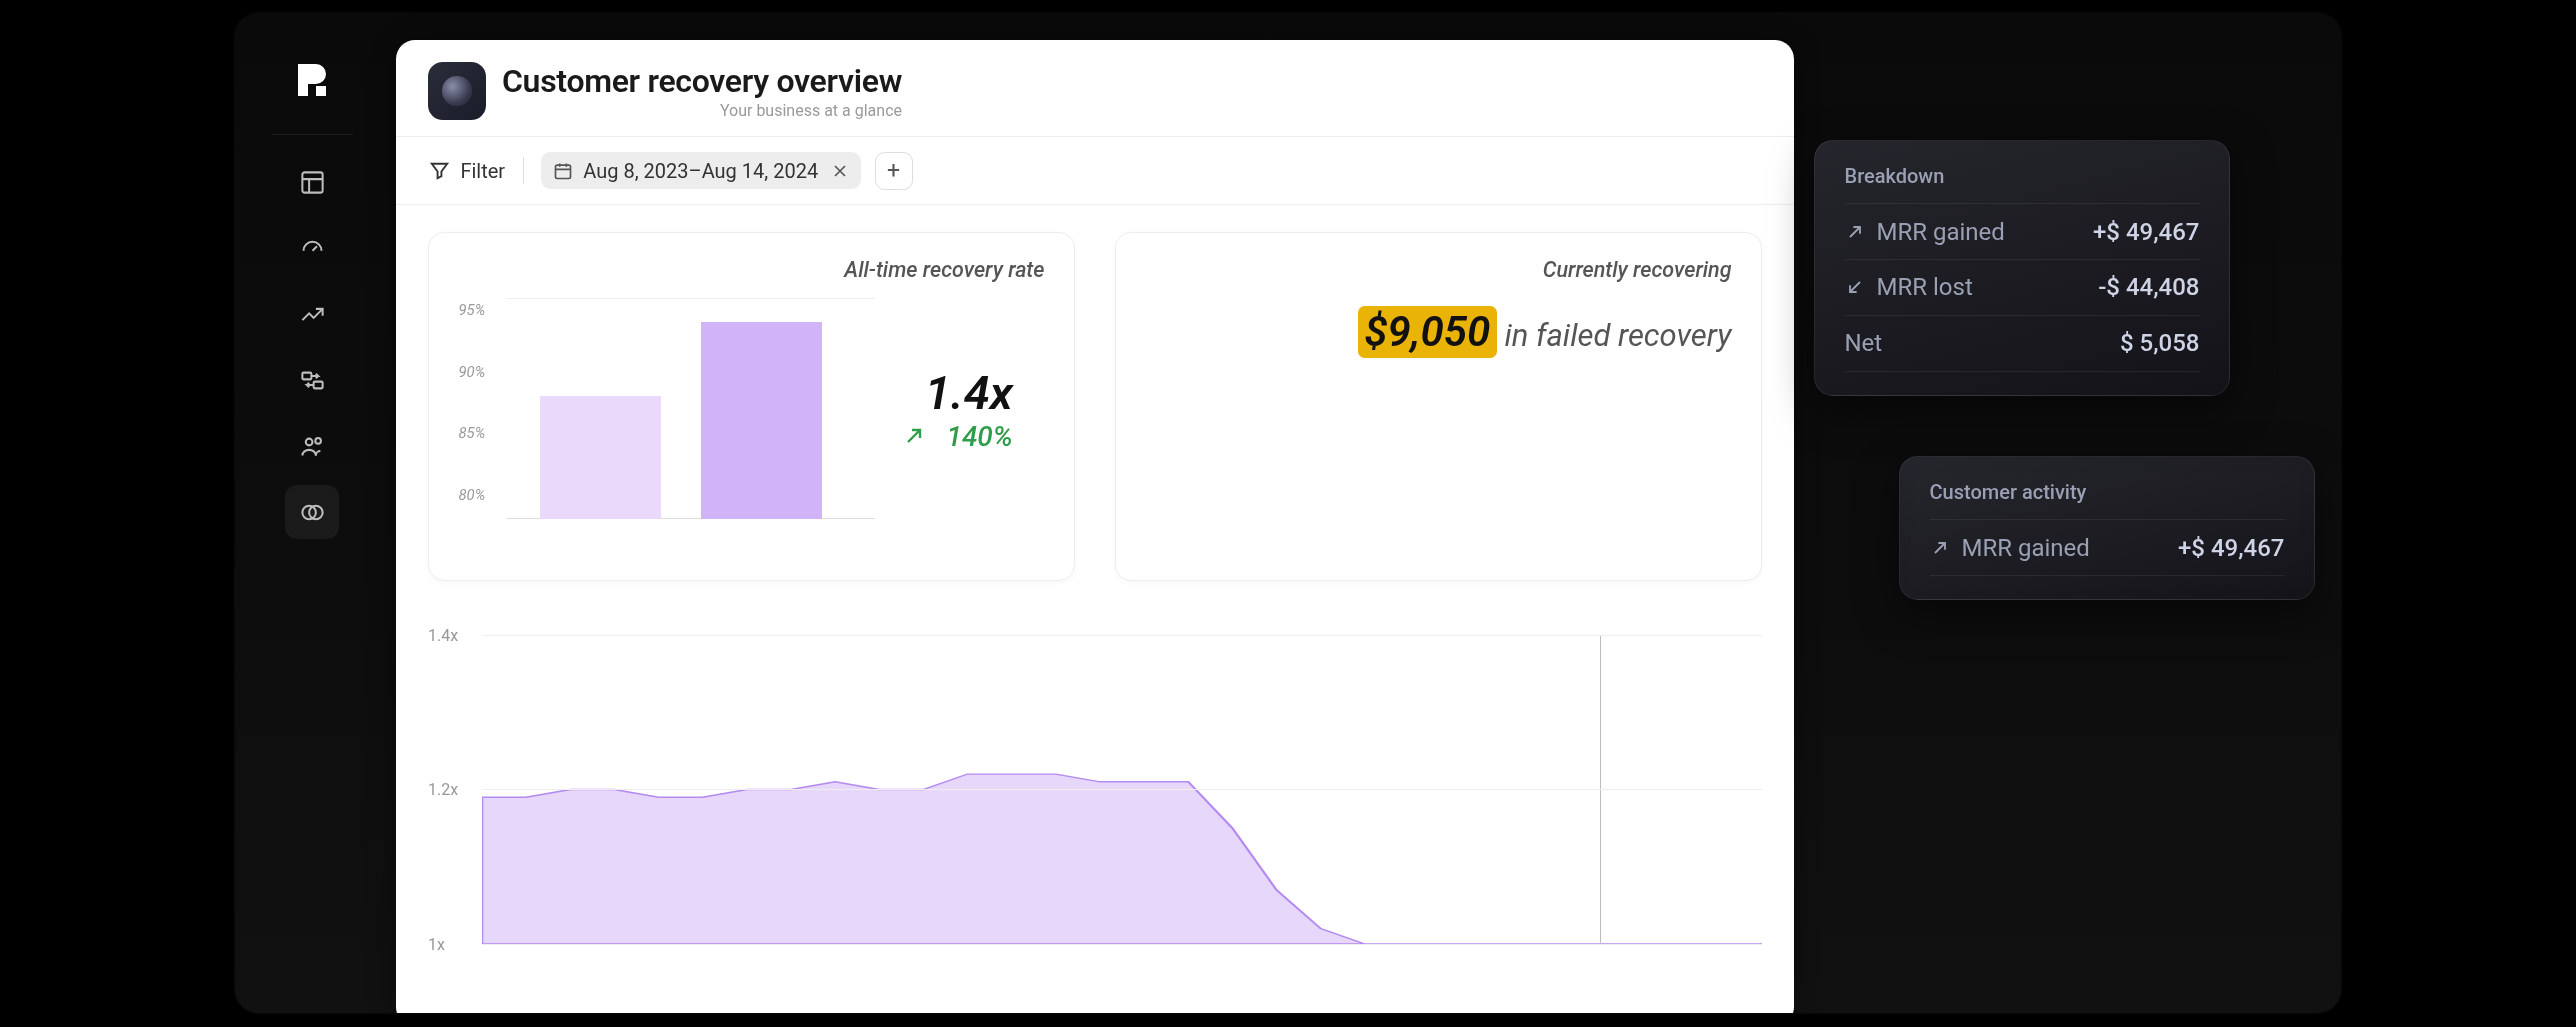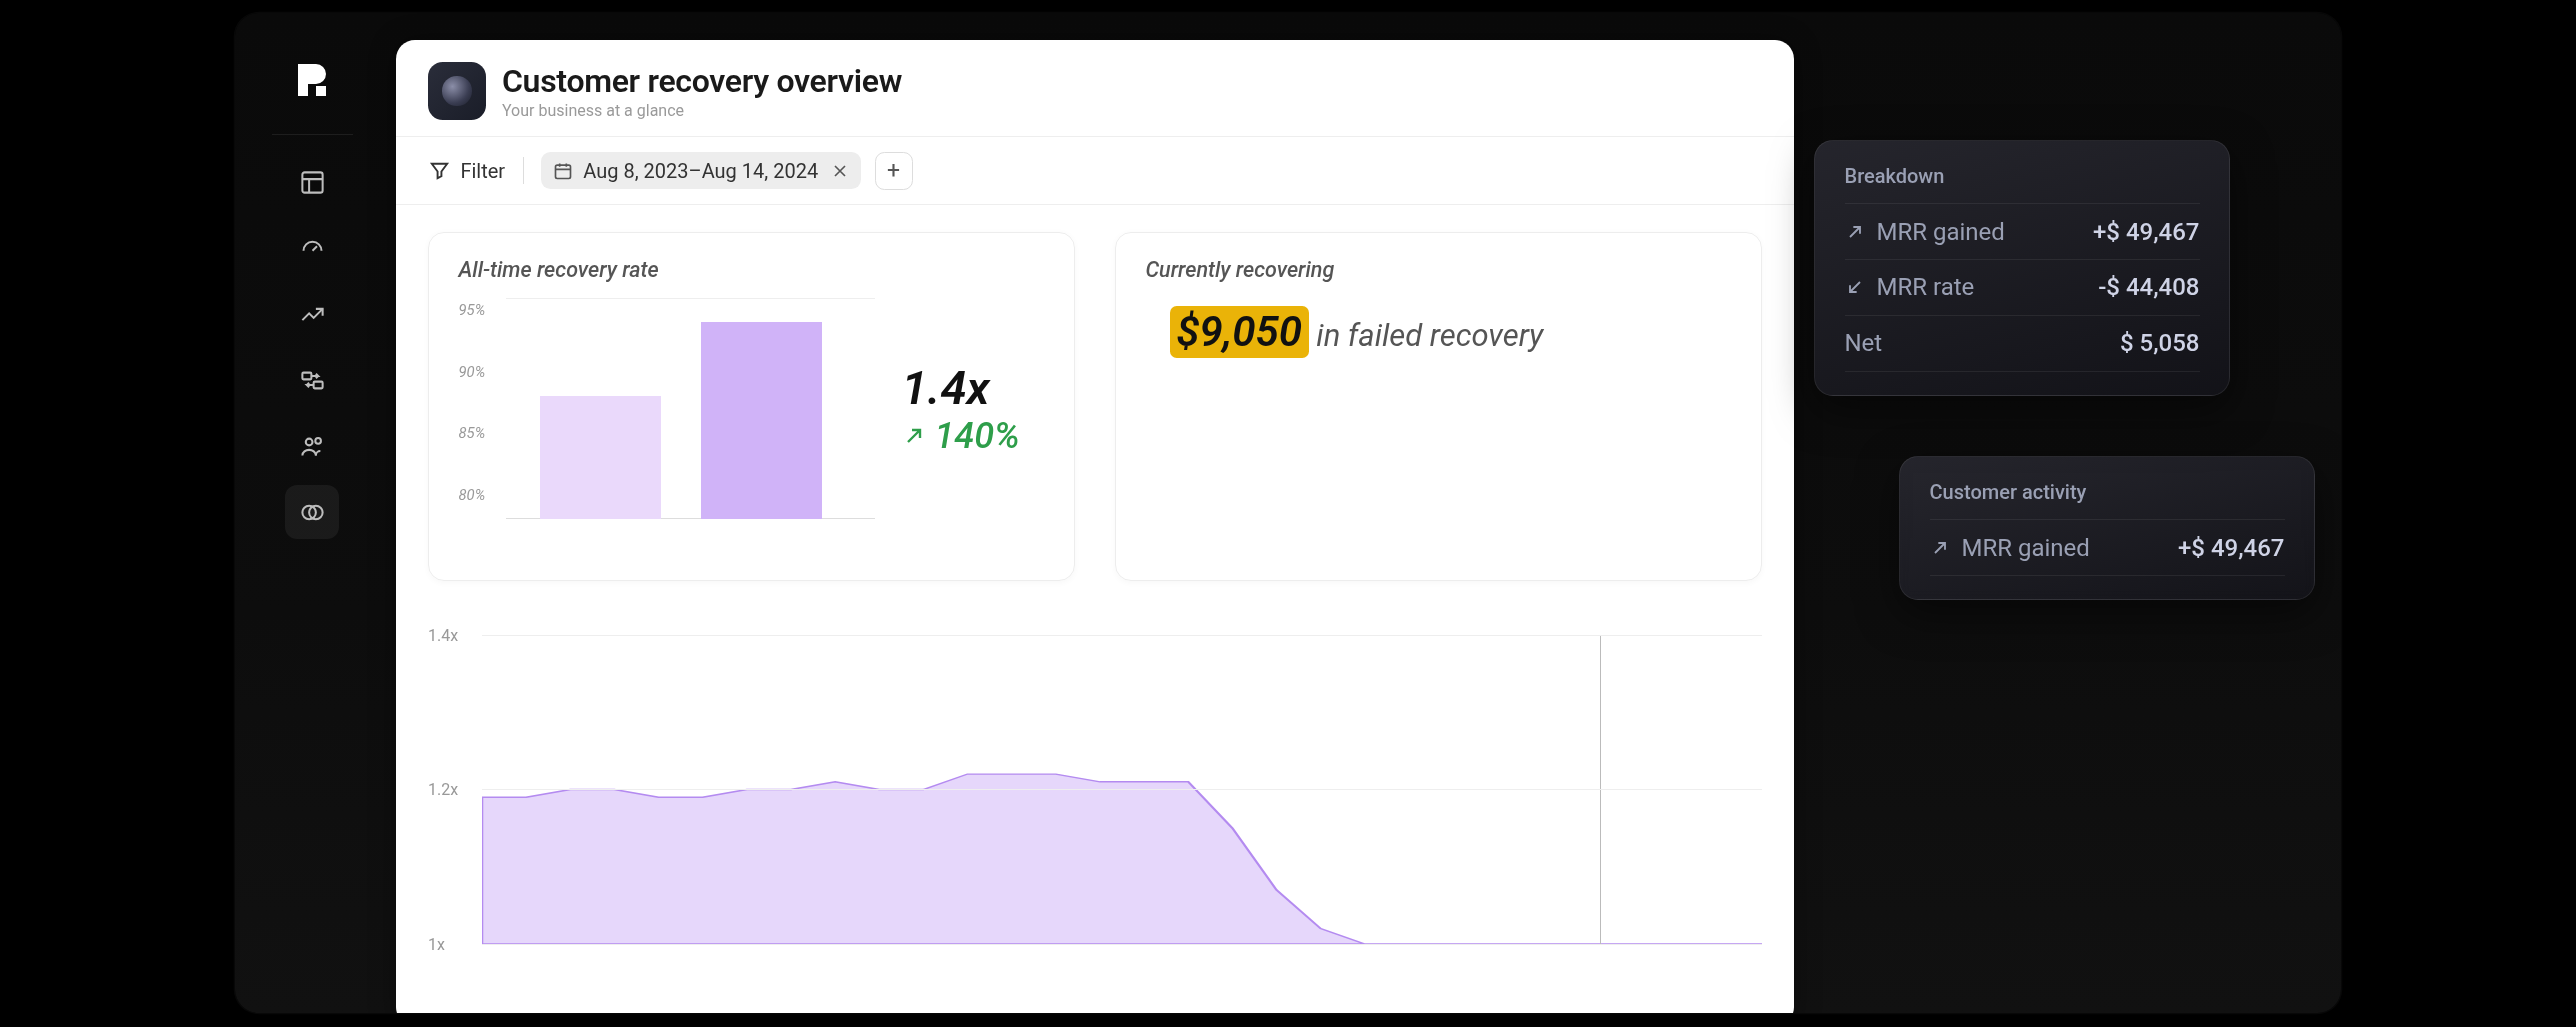--- a/index.html
+++ b/index.html
@@ -66,20 +66,21 @@
   .panel {
     position:absolute;
     left:161px;
     top:27px;
     width:1398px;
     height:986px;
     background:#fff;
     border-radius:19px;
     box-shadow:0 2.7px 27px rgba(0,0,0,0.4);
     overflow:hidden;
+    text-align:right;
   }
   .panel-header {
     display:flex;
     align-items:center;
     gap:16px;
     padding:21.5px 32px 16px 32px;
   }
   .header-icon {
     width:58px;height:58px;
     background:linear-gradient(135deg,#2a2d3a,#1a1d28);
@@ -161,21 +162,21 @@
   .mini-chart .baseline{
     position:absolute;left:47px;right:0;bottom:0;height:0.7px;background:#ddd;
   }
   .bars{
     position:absolute;left:81px;bottom:0;display:flex;align-items:flex-end;gap:40px;height:100%;
   }
   .bar{width:121px;border-radius:0;}
   .bar.light{background:#ead9fb;}
   .bar.dark{background:#d0b3f8;}
   .stat-big{font-size:47px;font-weight:600;color:#111;}
-  .stat-delta{display:flex;align-items:center;gap:9px;font-size:36px;color:#2e9e4a;font-weight:500;}
+  .stat-delta{display:flex;align-items:center;gap:21px;font-size:28px;color:#2e9e4a;font-weight:500;}
   .stat-delta svg{width:24px;height:24px;stroke:#2e9e4a;fill:none;stroke-width:2.4;}
   .recover-amount{
     display:inline-block;
     font-size:42px;font-weight:600;color:#111;
     background:#eab308;
     padding:1.3px 6.7px;border-radius:6.7px;
     margin-top:12px;
     margin-left:24px;
   }
   .recover-line{font-size:31px;color:#444;margin-top:12px;}
@@ -371,21 +372,21 @@
               </svg>
               <span>MRR gained</span>
             </span>
             <span class="val">+$ 49,467</span>
           </div>
           <div class="float-row">
             <span class="lbl">
               <svg viewBox="0 0 24 24">
                 <path d="M18 6L6 18M14 18H6v-8"></path>
               </svg>
-              <span>MRR rate</span>
+              <span>MRR lost</span>
             </span>
             <span class="val">-$ 44,408</span>
           </div>
           <div class="float-row">
             <span class="lbl">
               <span>Net</span>
             </span>
             <span class="val">$ 5,058</span>
           </div>
         </div>

